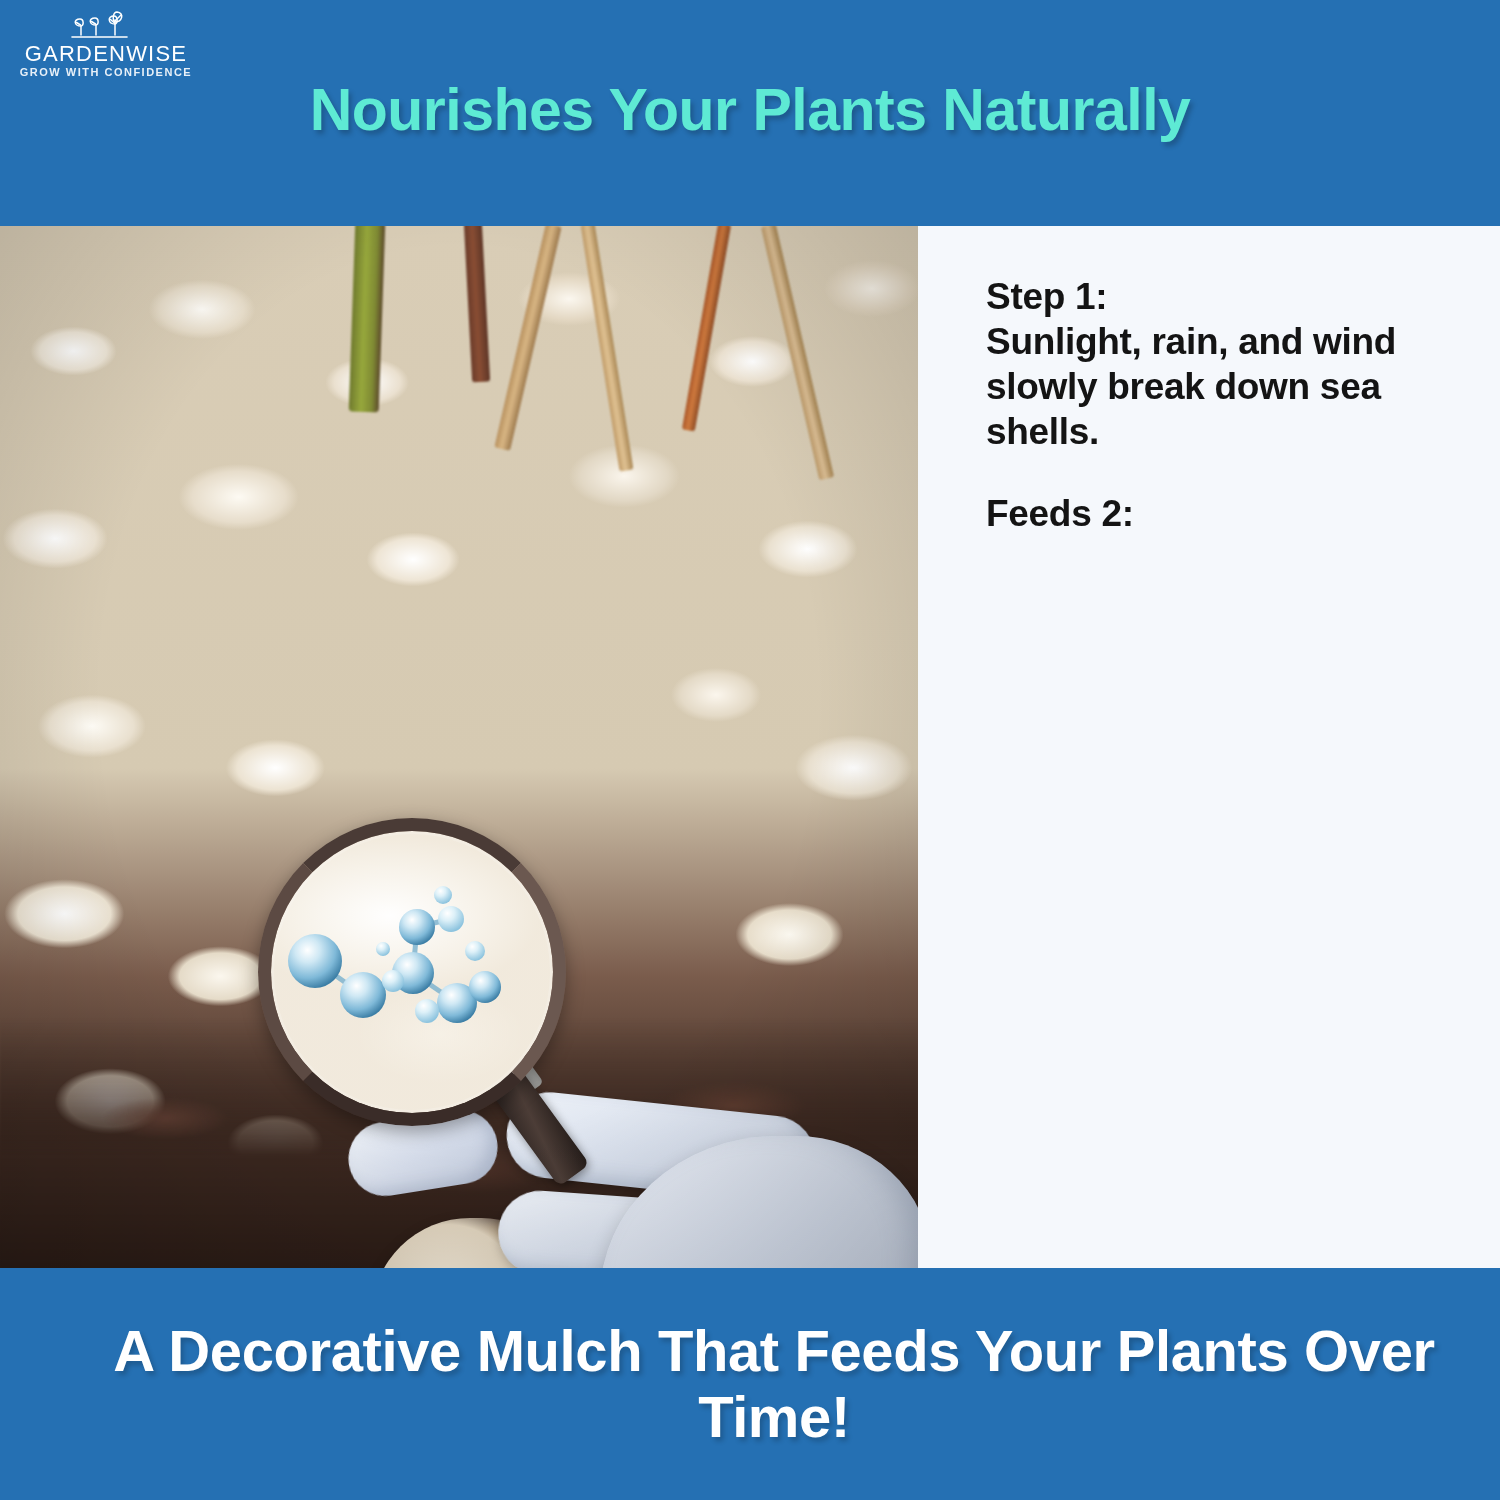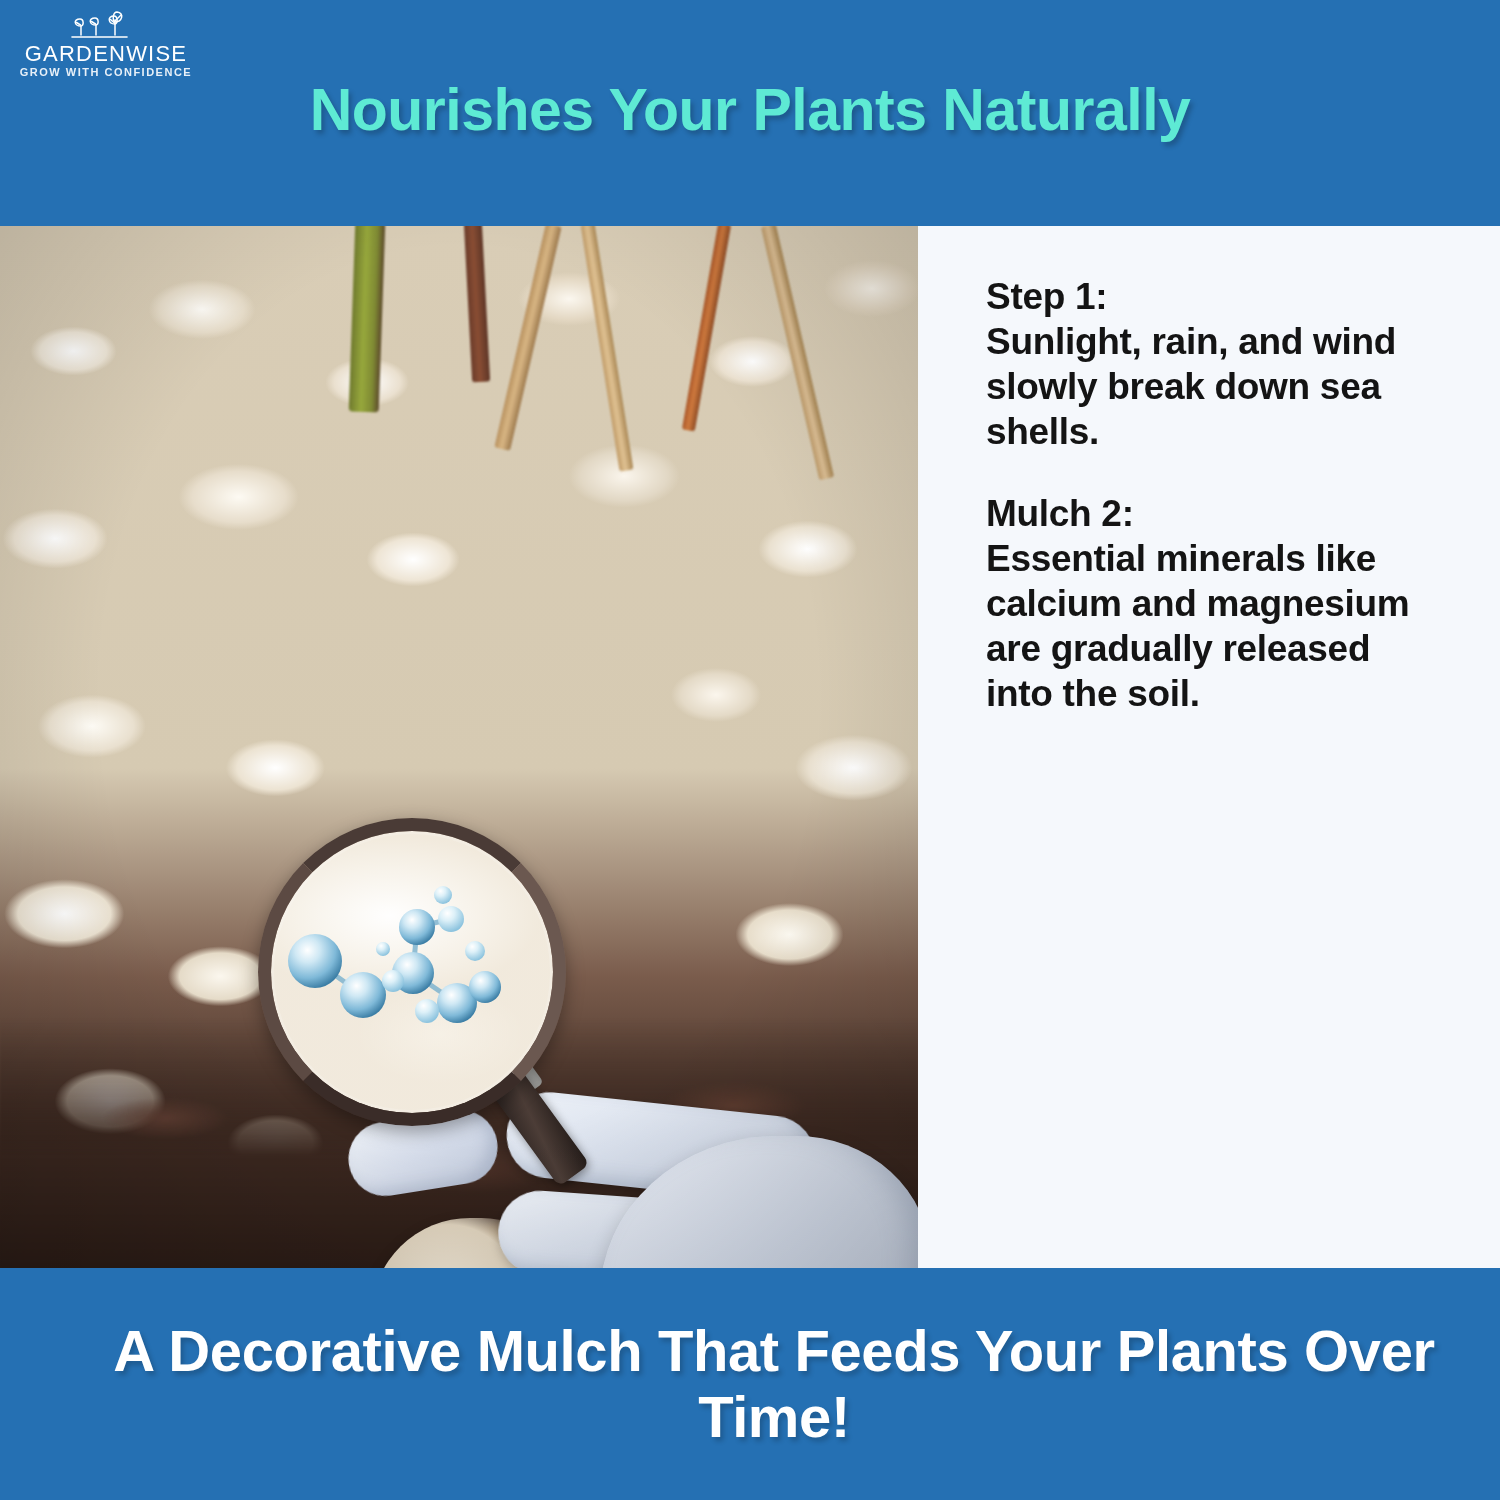--- a/index.html
+++ b/index.html
@@ -350,22 +350,21 @@
     </div>
 
     <div class="steps">
 
       <div class="step">
         <div class="step-label">Step 1:</div>
         <div class="step-body">Sunlight, rain, and wind slowly break down sea shells.</div>
       </div>
 
       <div class="step">
-        <div class="step-label">Mulch 2:</div>
-        <div class="step-body">Essential minerals like calcium and magnesium are gradually released into the soil.</div>
+        <div class="step-label">Feeds 2:</div>
       </div>
 
       <div class="step">
       </div>
 
     </div>
   </div>
 
   <div class="footer">
     <div class="footer-text">A Decorative Mulch That Feeds Your Plants Over Time!</div>

